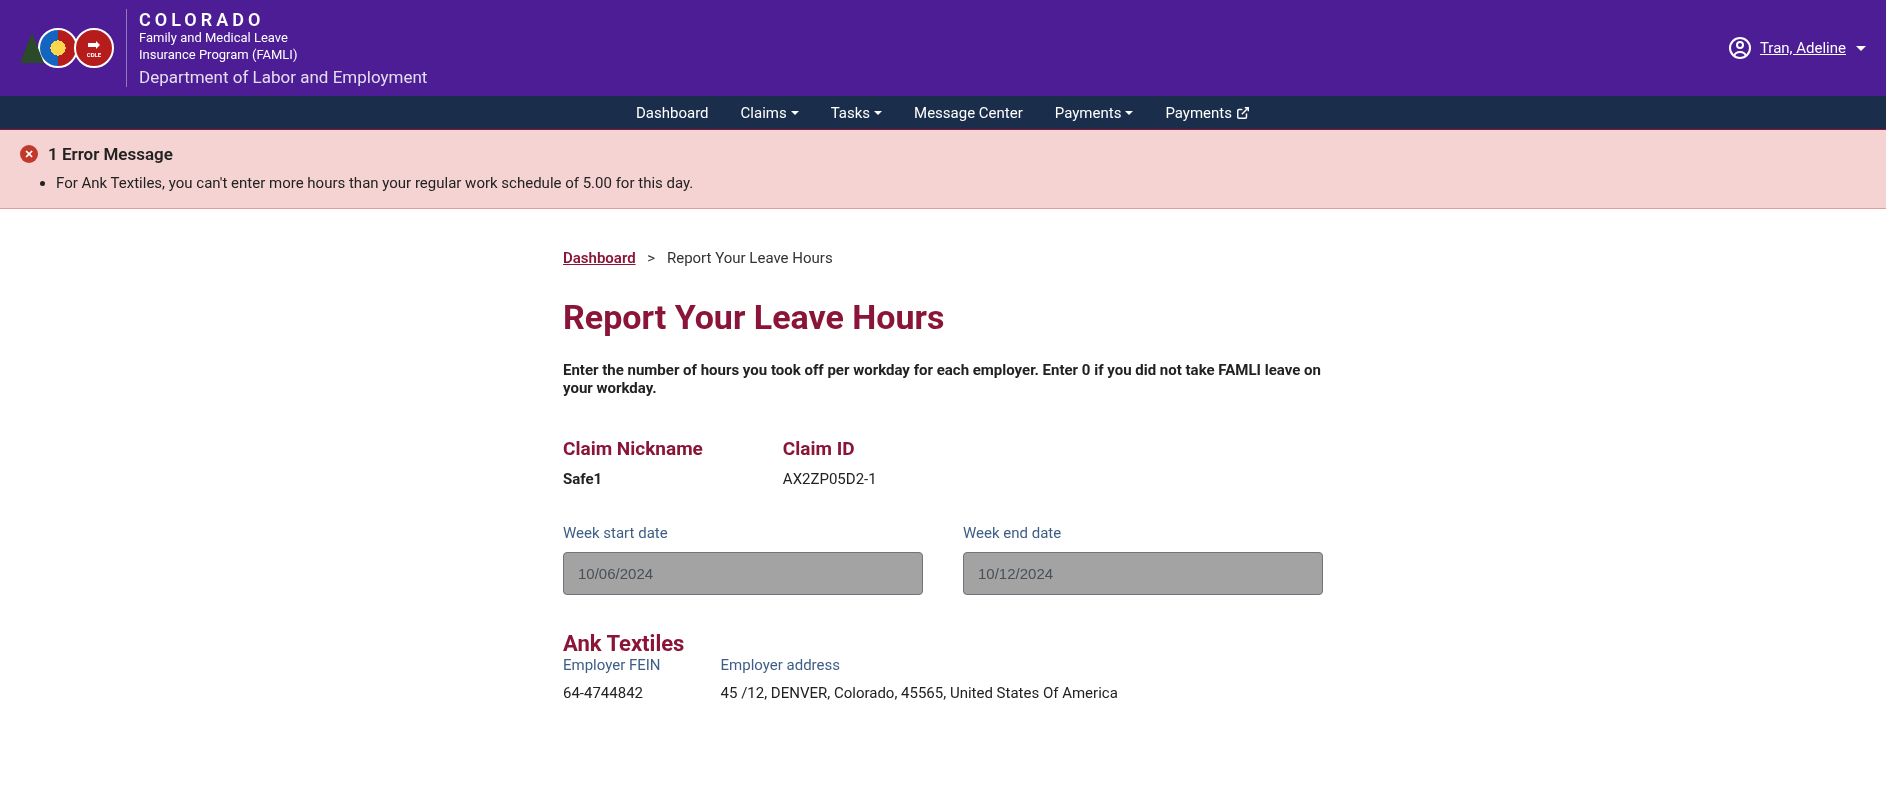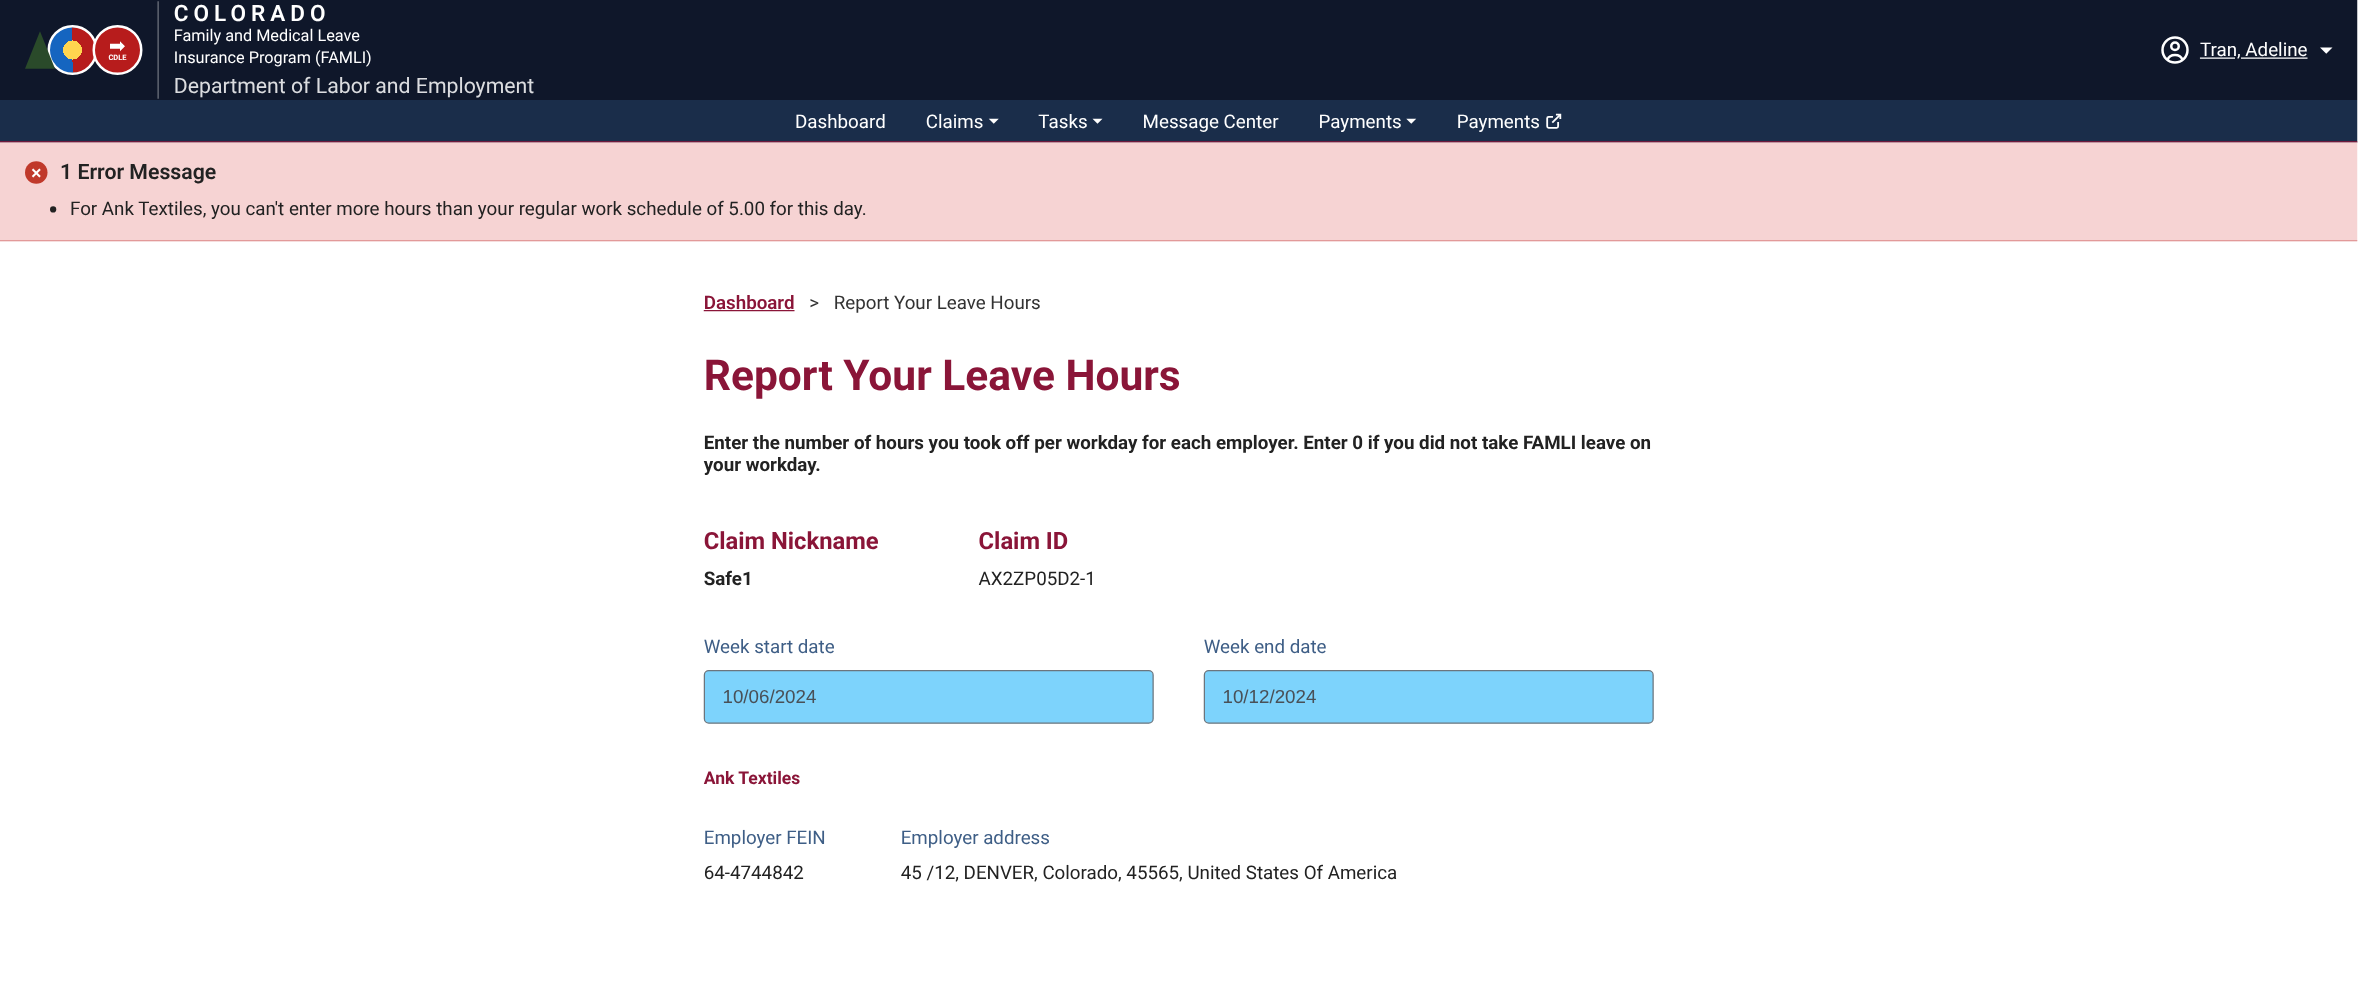--- a/index.html
+++ b/index.html
@@ -1,25 +1,25 @@
 <!DOCTYPE html>
 <html><head>
 <meta charset="utf-8">
 <style>
   * { box-sizing: border-box; margin: 0; padding: 0; }
   body { font-family: -apple-system, BlinkMacSystemFont, "Segoe UI", Roboto, Arial, sans-serif; color: #212529; background: #fff; }
   
   
   .top-header {
-    background: #0f172a;
+    background: #4c1d95;
     display: flex;
     align-items: center;
     justify-content: space-between;
     padding: 8px 20px;
-    height: 80px;
+    height: 96px;
   }
   .brand { display: flex; align-items: center; gap: 12px; }
   .logo-group { display: flex; align-items: center; gap: 4px; position: relative; }
   .tree-shape {
     width: 0; height: 0;
     border-left: 12px solid transparent;
     border-right: 12px solid transparent;
     border-bottom: 30px solid #2a4a2a;
     position: relative;
   }
@@ -107,29 +107,29 @@
   .info-row { display: flex; gap: 80px; margin-bottom: 36px; }
   .info-block .label-h { color: #8a1538; font-size: 19px; font-weight: 700; margin-bottom: 10px; }
   .info-block .value { font-size: 15px; color: #222; }
   .info-block .value.bold { font-weight: 700; }
   
   .date-row { display: flex; gap: 40px; margin-bottom: 36px; }
   .date-block { flex: 1; }
   .small-label { color: #3e5e86; font-size: 15px; margin-bottom: 10px; display: block; }
   .date-input {
     width: 100%;
-    background: #7dd3fc;
+    background: #a3a3a3;
     border: 1px solid #6c757d;
     border-radius: 4px;
     padding: 12px 14px;
     font-size: 15px;
     color: #495057;
   }
   
-  h2.employer { color: #8a1538; font-size: 14px; font-weight: 700; margin-bottom: 30px; }
+  h2.employer { color: #8a1538; font-size: 22px; font-weight: 700; }
   .emp-row { display: flex; gap: 60px; }
 </style>
 </head>
 <body>
 
 <div class="top-header">
   <div class="brand">
     <div class="logo-group">
       <div class="tree-shape"></div>
       <div class="co-circle"></div>

